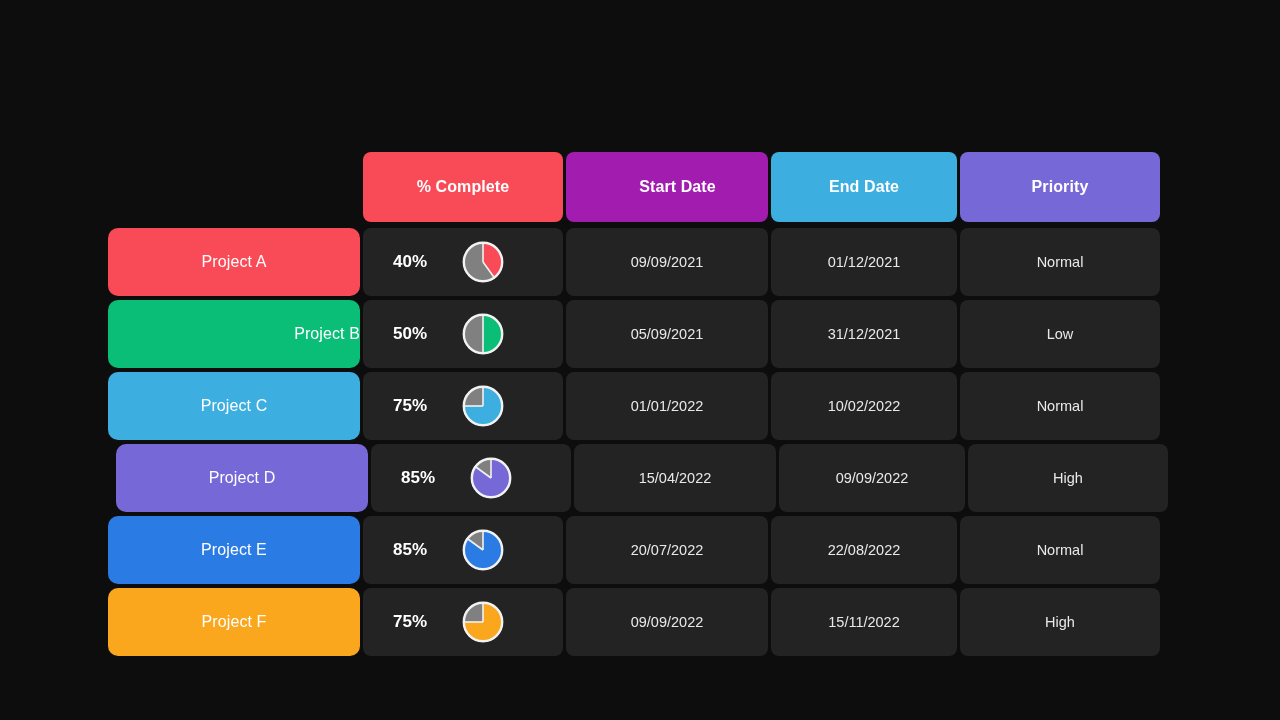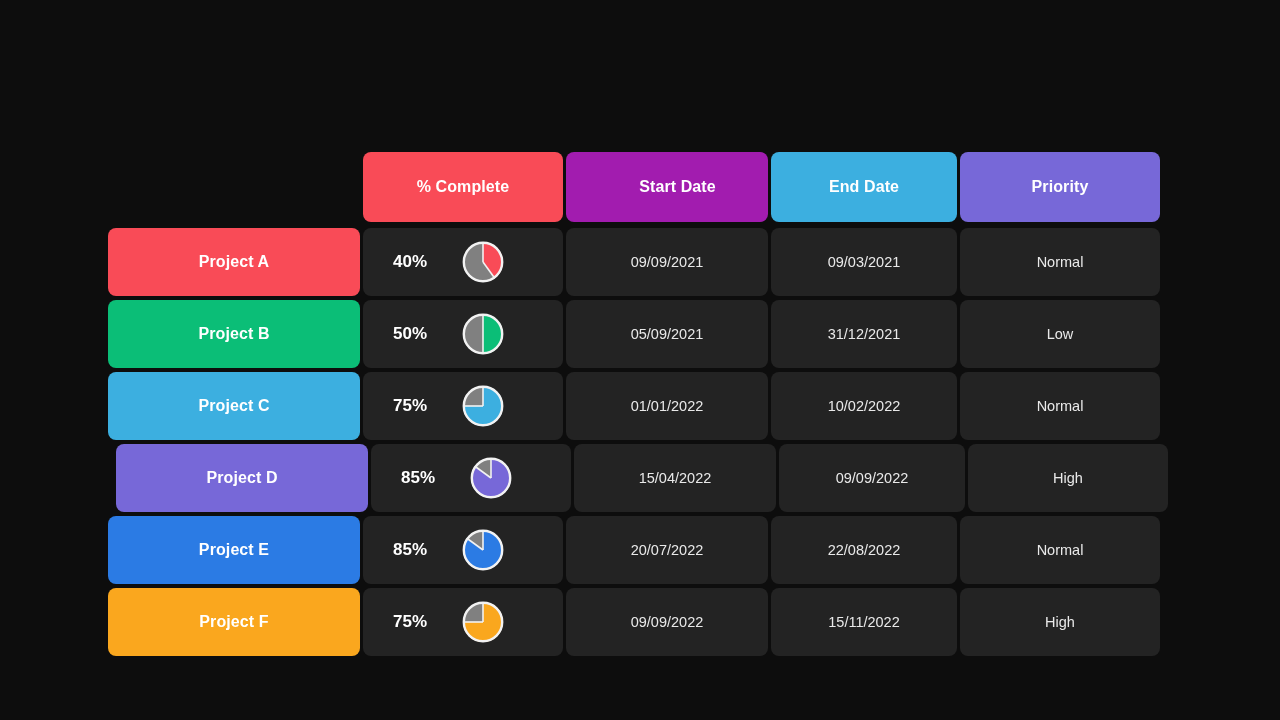--- a/index.html
+++ b/index.html
@@ -77,22 +77,23 @@
     letter-spacing: 0.1px;
   }
 
   
   .body-row { height: 68px; }
 
   .label-cell {
     height: 68px;
     color: #ffffff;
     font-size: 16px;
-    font-weight: bold;
+    font-weight: normal;
     letter-spacing: 0.1px;
+    border-radius: 10px;
   }
 
   .data-cell {
     height: 68px;
     background: #232323;
     color: #e9e9e9;
     font-size: 14.5px;
     font-weight: normal;
   }
 
@@ -161,29 +162,29 @@
                 <circle cx="22" cy="22" r="19.2" fill="none" stroke="#f2f2f2" stroke-width="2.4"></circle>
               </svg>
             </span>
           </div>
           <div class="gap"></div>
           <div class="cell data-cell col-start">
             <span>09/09/2021</span>
           </div>
           <div class="gap"></div>
           <div class="cell data-cell col-end">
-            <span>09/03/2021</span>
+            <span>01/12/2021</span>
           </div>
           <div class="gap"></div>
           <div class="cell data-cell col-prio">
             <span>Normal</span>
           </div>
         </div>
         <div class="row body-row">
-          <div class="cell label-cell col-label" style="background: rgb(11, 190, 119);">
+          <div class="cell label-cell col-label" style="background: rgb(11, 190, 119); justify-content: flex-end;">
             <span>Project B</span>
           </div>
           <div class="gap"></div>
           <div class="cell data-cell pct-cell col-pct">
             <span class="pct-text">50%</span>
             <span class="pie-wrap">
               <svg width="44" height="44" viewBox="0 0 44 44">
                 <circle cx="22" cy="22" r="20" fill="#808080"></circle>
                 <path d="M 22 22 L 22 2 A 20 20 0 0 1 22.000 42.000 Z" fill="#0bbe77"></path>
                 <line x1="22" y1="22" x2="22" y2="2" stroke="#f2f2f2" stroke-width="1.6"></line>

